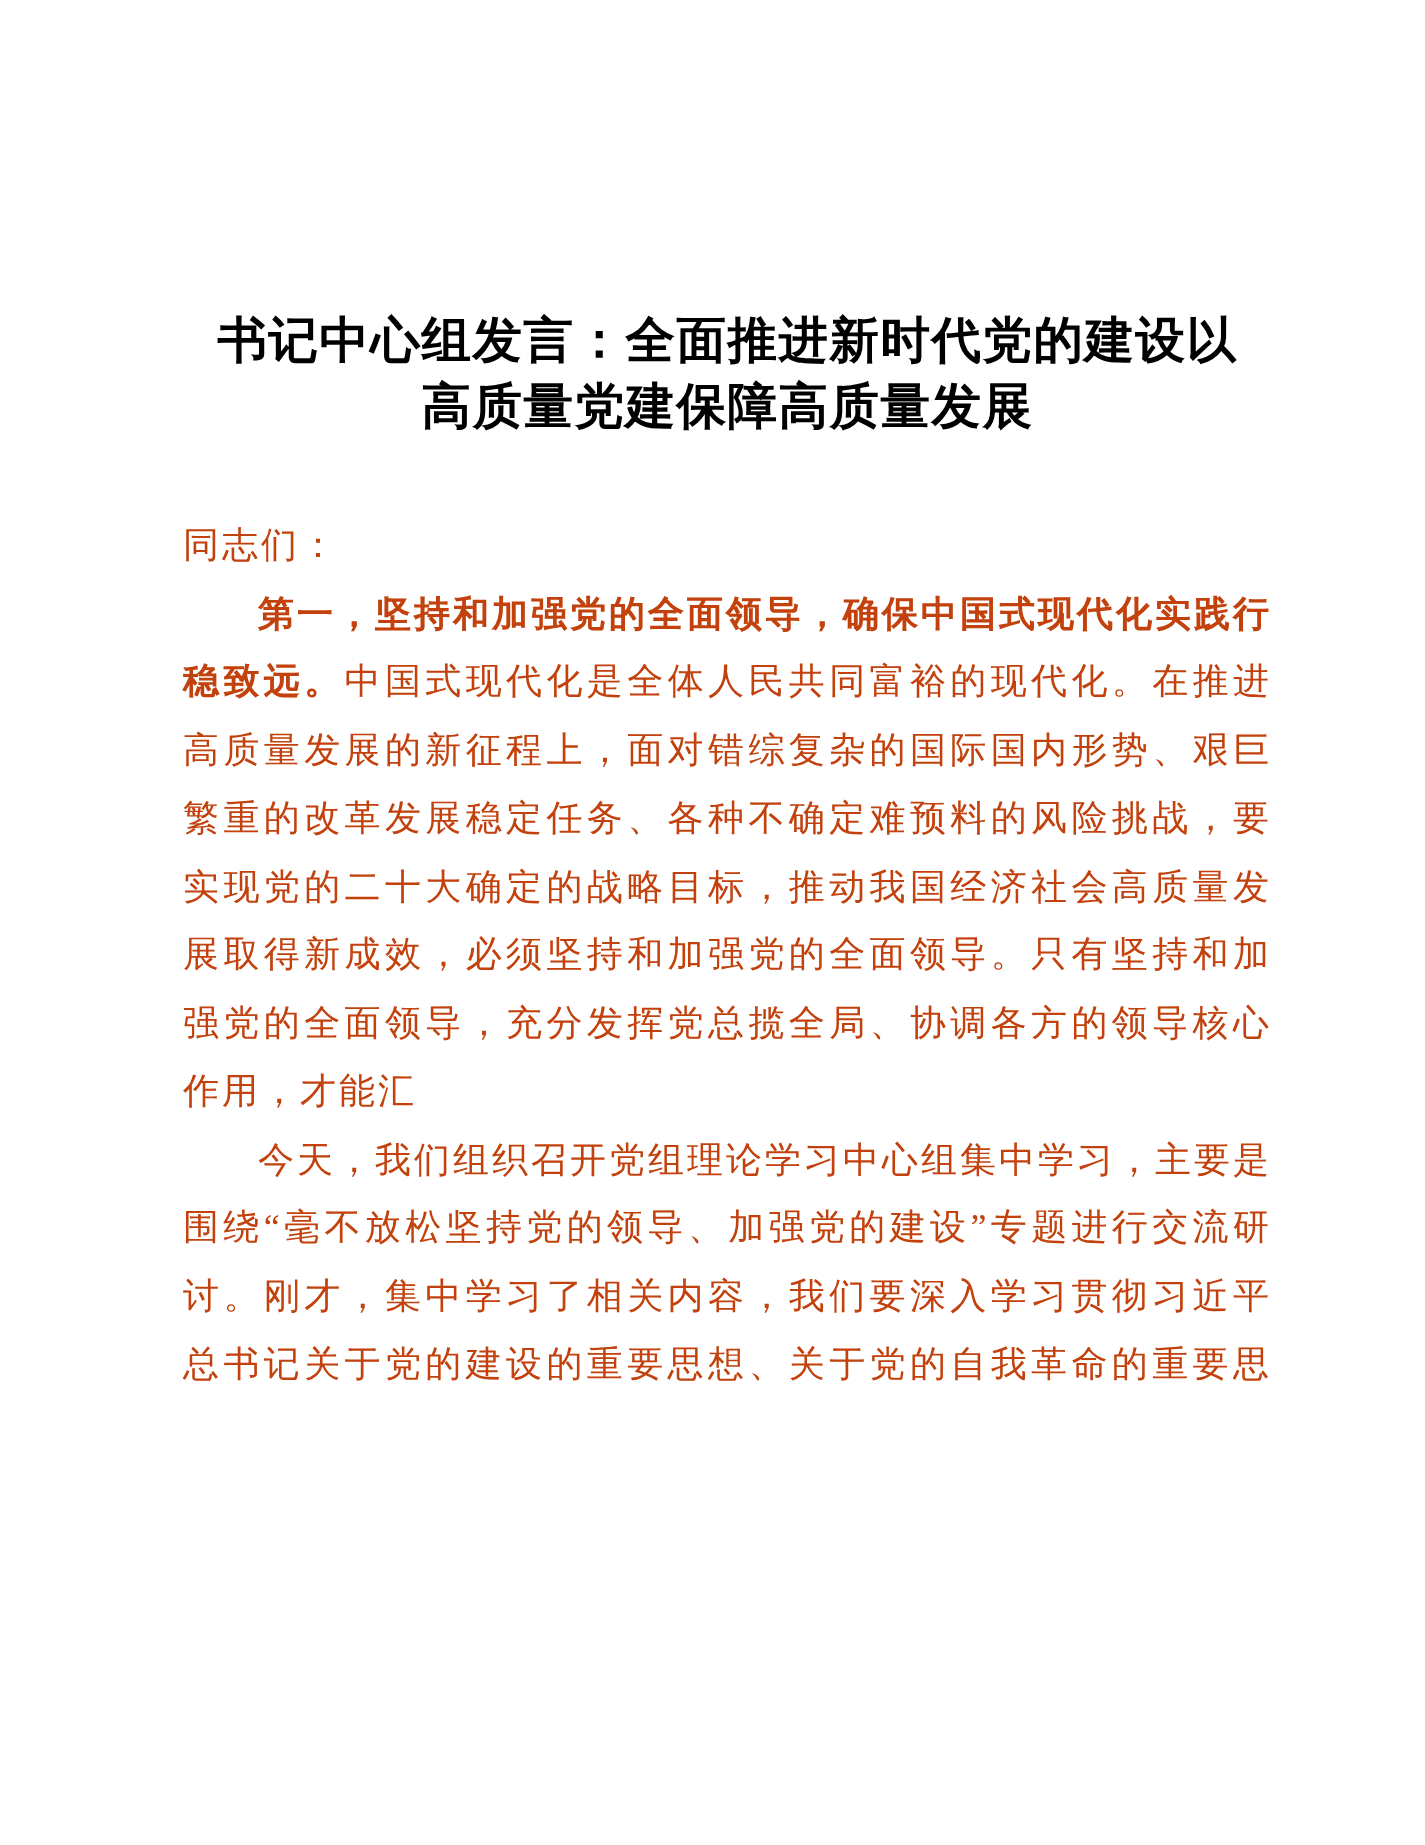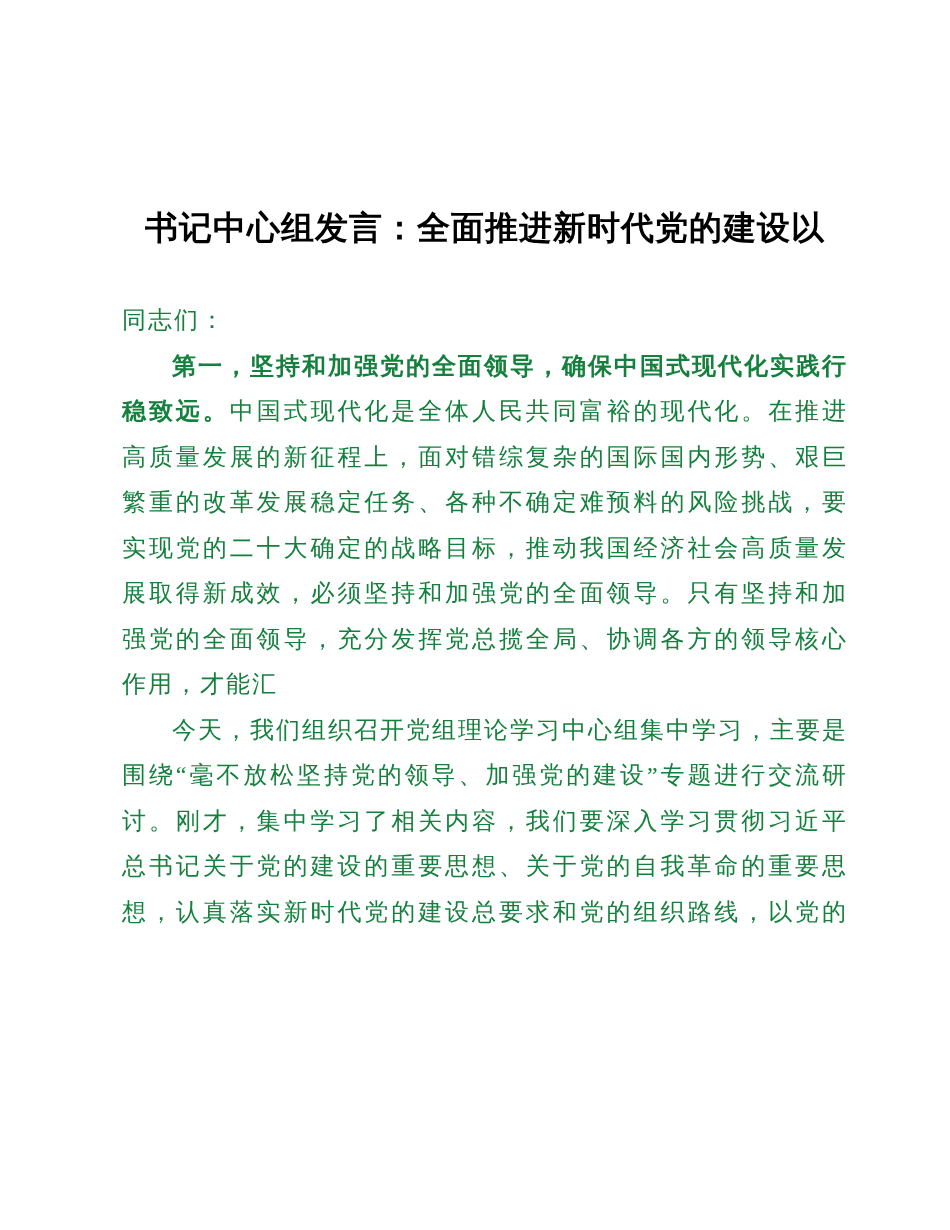--- a/index.html
+++ b/index.html
@@ -33,36 +33,37 @@
   .title-line {
     display: block;
     white-space: nowrap;
   }
   .para {
     margin: 0;
     font-size: 24px;
     line-height: 45.5px;
     letter-spacing: 2px;
     text-align: justify;
-    color: #15803d;
+    color: #c2410c;
   }
   .para.indent {
     text-indent: 50px;
   }
   .lead-bold {
     font-weight: bold;
   }
 </style>
 </head>
 <body>
 
 <div class="page">
 
   <h1 class="doc-title">
     <span class="title-line">书记中心组发言：全面推进新时代党的建设以</span>
+    <span class="title-line">高质量党建保障高质量发展</span>
   </h1>
 
   <p class="para">同志们：</p>
 
   <p class="para indent"><span class="lead-bold">第一，坚持和加强党的全面领导，确保中国式现代化实践行稳致远。</span><span>中国式现代化是全体人民共同富裕的现代化。在推进高质量发展的新征程上，面对错综复杂的国际国内形势、艰巨繁重的改革发展稳定任务、各种不确定难预料的风险挑战，要实现党的二十大确定的战略目标，推动我国经济社会高质量发展取得新成效，必须坚持和加强党的全面领导。只有坚持和加强党的全面领导，充分发挥党总揽全局、协调各方的领导核心作用，才能汇</span></p>
 
   <p class="para indent">今天，我们组织召开党组理论学习中心组集中学习，主要是围绕“毫不放松坚持党的领导、加强党的建设”专题进行交流研讨。刚才，集中学习了相关内容，我们要深入学习贯彻习近平总书记关于党的建设的重要思想、关于党的自我革命的重要思想，认真落实新时代党的建设总要求和党的组织路线，以党的政治建设为统领，全面推进新时代党的建设，以高质量党建保障高质量发展和现代化建设。结合大家的交流发言，就做好下一阶段党建、党风廉政建设工作，这里我再强调几点意见：</p>
 
 </div>
 

